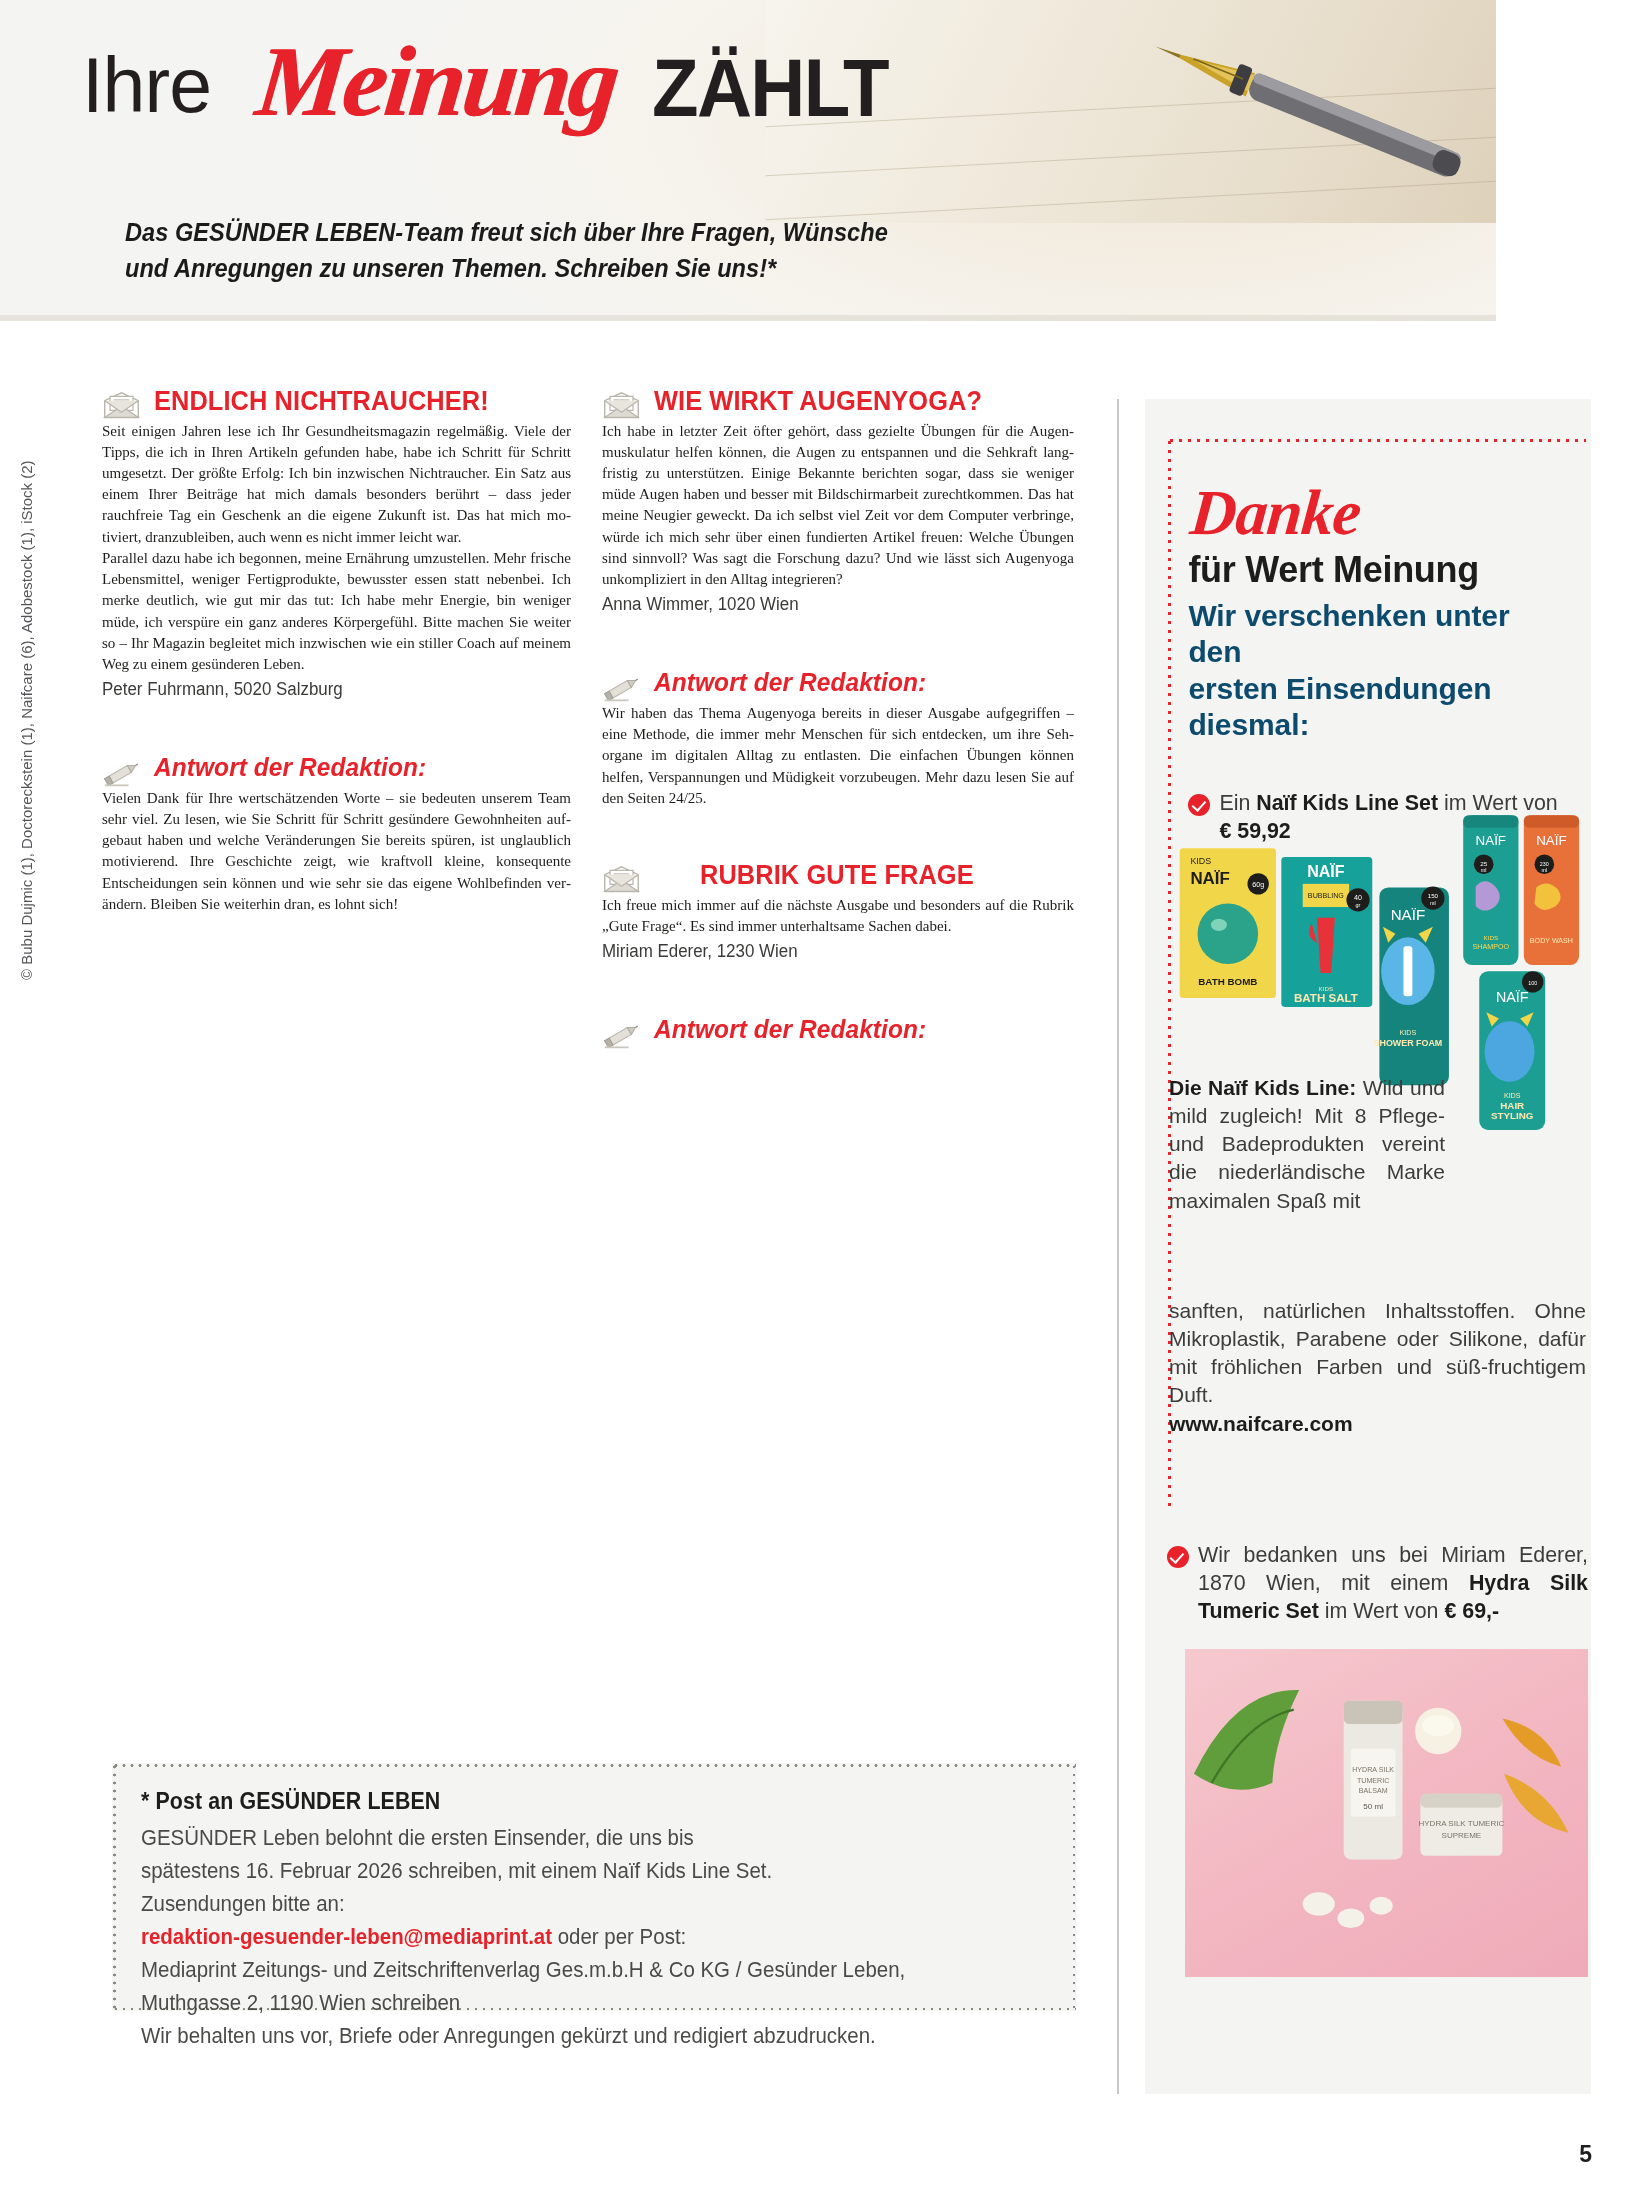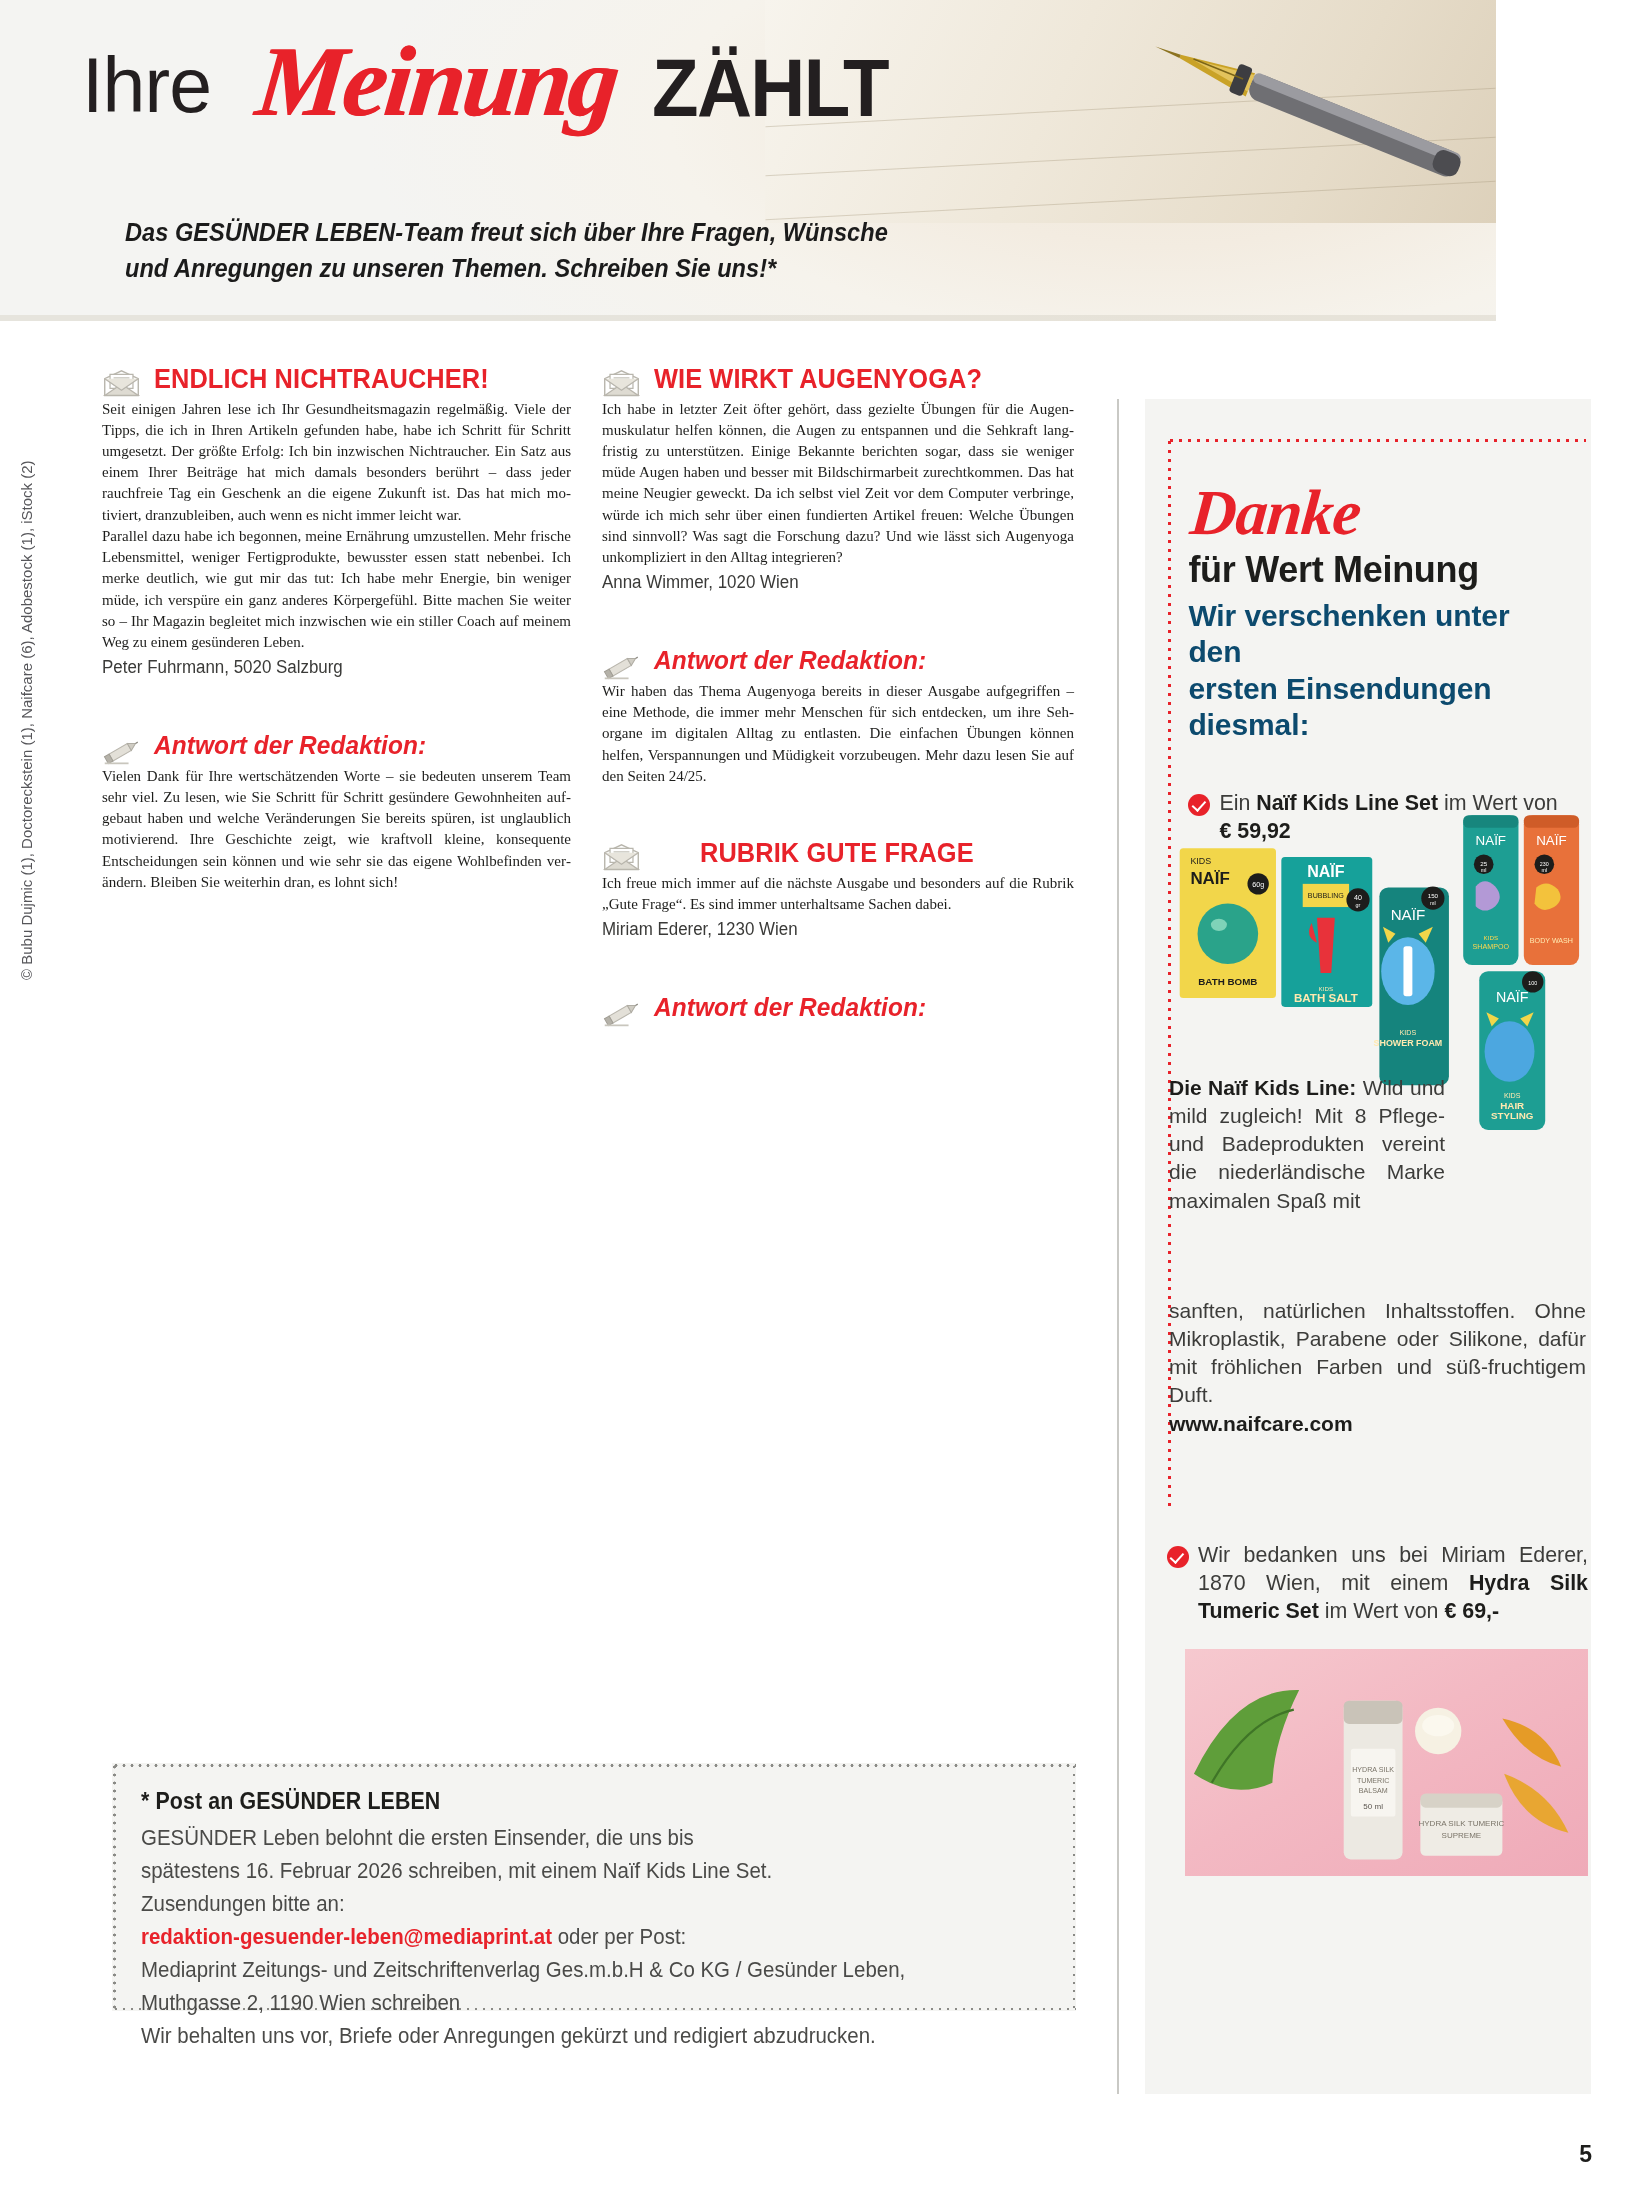--- a/index.html
+++ b/index.html
@@ -71,21 +71,21 @@
   .page-body { position:absolute; left:0; top:321px; width:1644px; height:1886px; }
 
   .col { position:absolute; top:0; }
   .col1 { left:102px; width:469px; }
   .col2 { left:602px; width:472px; }
 
   .entry-head {
     display:flex; align-items:flex-start; gap:12.5px;
     margin-bottom:3.6px; padding-top:52px;
   }
-  .entry-head.first { padding-top:44px;text-align:right; }
+  .entry-head.first { padding-top:66px;text-align:right; }
   .ico {
     flex:0 0 auto; width:39px; height:30px; position:relative; top:3.6px;
   }
   .ico svg { display:block; }
   .entry-title {
     font-family:"Liberation Sans", sans-serif;
     font-weight:bold; font-size:27px; color:#e8222a;
     letter-spacing:0.1px; line-height:1.05;
     transform: scaleX(.94); transform-origin:left top;
     white-space:nowrap;
@@ -190,21 +190,21 @@
   }
   .prize2 {
     position:absolute; left:1167px; top:1542px; width:421px;
     font-family:"Liberation Sans", sans-serif;
     font-size:21.4px; line-height:1.3; color:#3c3c3a;
     display:flex; gap:9px; align-items:flex-start;
     text-align:justify;
   }
   .prize2 b { color:#1d1d1b; }
   .hydra-photo {
-    position:absolute; left:1185px; top:1649px; width:403px; height:227px;
+    position:absolute; left:1185px; top:1649px; width:403px; height:328px;
     background: linear-gradient(150deg,#f6c9cf 0%, #f3b9c3 45%, #efaab8 100%);
     overflow:hidden;
   }
 
   
   .footer-box {
     position:absolute; left:112px; top:1763px;
     width:964px; height:248px;
     background:#f4f4f2;
     padding:25px 27px 0 28.5px;

